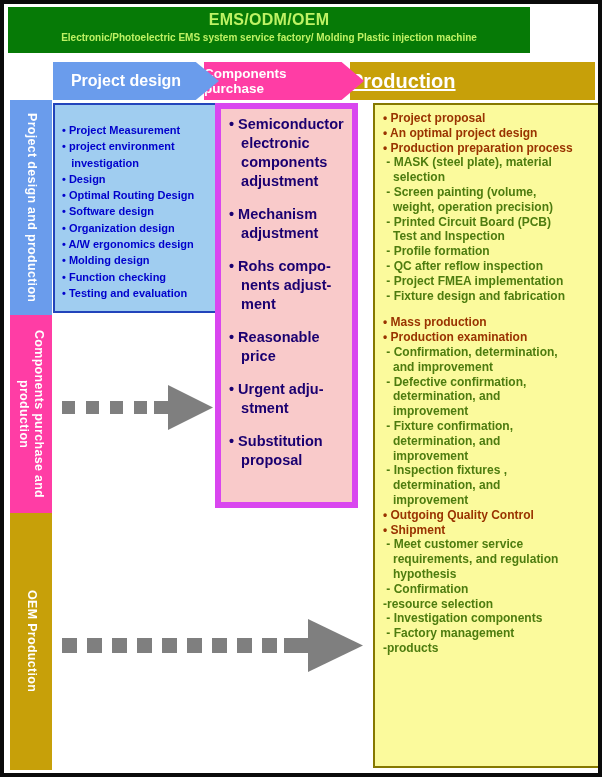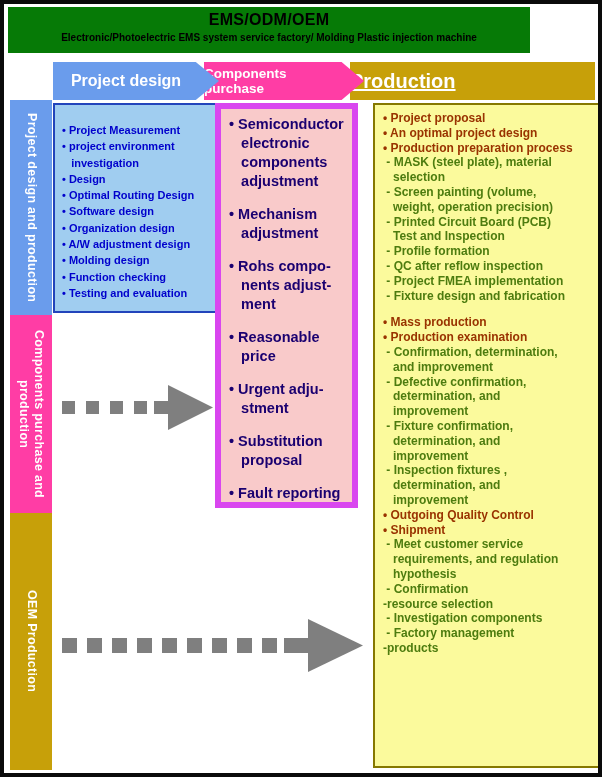--- a/index.html
+++ b/index.html
@@ -6,21 +6,21 @@
   * { box-sizing:border-box; }
   #canvas {
     position:relative; width:602px; height:777px; background:#ffffff;
     font-family:"Liberation Sans", sans-serif; font-weight:bold; overflow:hidden;
   }
   .frame { position:absolute; inset:0; border:4px solid #0a0a0a; pointer-events:none; z-index:50; }
 
   
   .banner {
     position:absolute; left:8px; top:7px; width:522px; height:46px;
-    background:var(--green,#067A06); color:#000000; text-align:center; z-index:5;
+    background:var(--green,#067A06); color:#bef264; text-align:center; z-index:5;
   }
   .banner .title { font-size:16px; padding-top:4px; letter-spacing:.3px; }
   .banner .subtitle { font-size:10px; white-space:nowrap; margin-top:3px; }
 
   
   .hdr { position:absolute; top:62px; height:38px; display:flex; align-items:center; color:#fff; }
   .hdr-blue {
     left:53px; width:166px; background:var(--blue,#6A9CEC); z-index:8;
     clip-path:polygon(0 0, 86% 0, 100% 50%, 86% 100%, 0 100%);
     justify-content:center; padding-right:20px; font-size:16px;
@@ -109,21 +109,21 @@
 
   <div class="box box-blue">
 
   <div class="li">• Project Measurement</div>
       <div class="li">• project environment
    investigation</div>
       <div class="li">• Design</div>
       <div class="li">• Optimal Routing Design</div>
       <div class="li">• Software design</div>
       <div class="li">• Organization design</div>
-      <div class="li">• A/W adjustment design</div>
+      <div class="li">• A/W ergonomics design</div>
       <div class="li">• Molding design</div>
       <div class="li">• Function checking</div>
       <div class="li">• Testing and evaluation</div>
     </div>
 
   <div class="box box-pink">
 
   <div class="li">• Semiconductor
    electronic
    components
@@ -132,21 +132,20 @@
    adjustment</div>
       <div class="li">• Rohs compo-
    nents adjust-
    ment</div>
       <div class="li">• Reasonable
    price</div>
       <div class="li">• Urgent adju-
    stment</div>
       <div class="li">• Substitution
    proposal</div>
-      <div class="li">• Fault reporting</div>
     </div>
 
   <div class="box box-yellow">
 
   <div class="li brown">• Project proposal</div>
       <div class="li brown">• An optimal project design</div>
       <div class="li brown">• Production preparation process</div>
       <div class="li black"> - MASK (steel plate), material
    selection</div>
       <div class="li black"> - Screen painting (volume,

